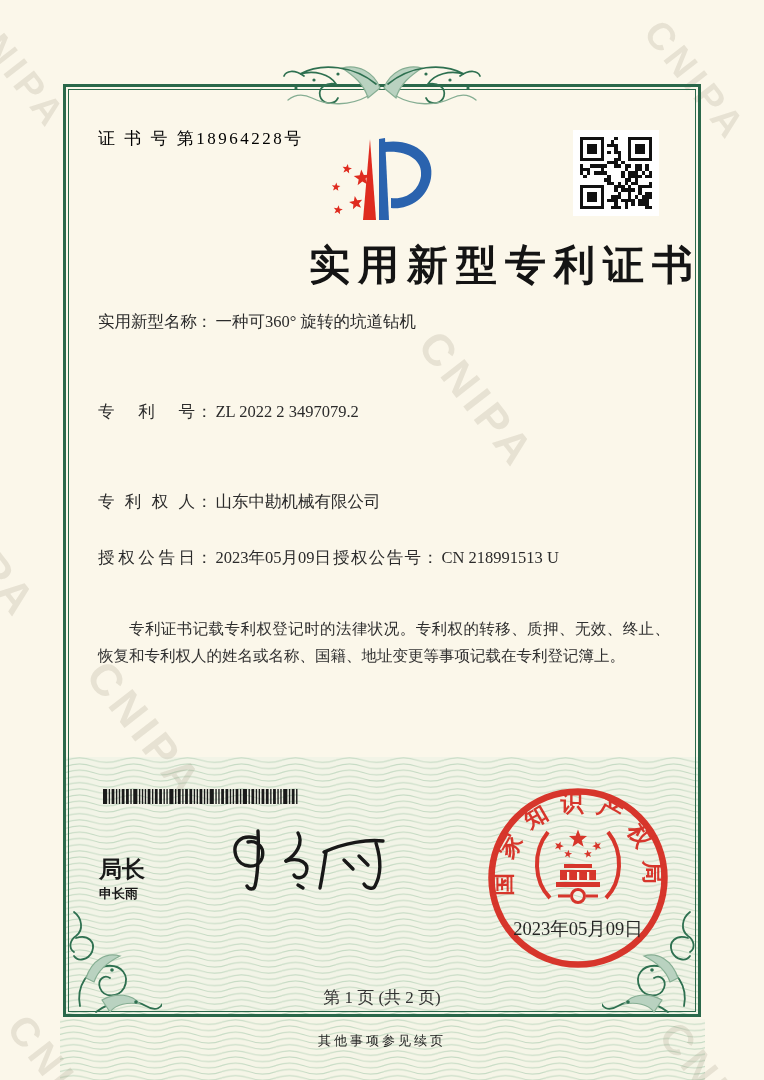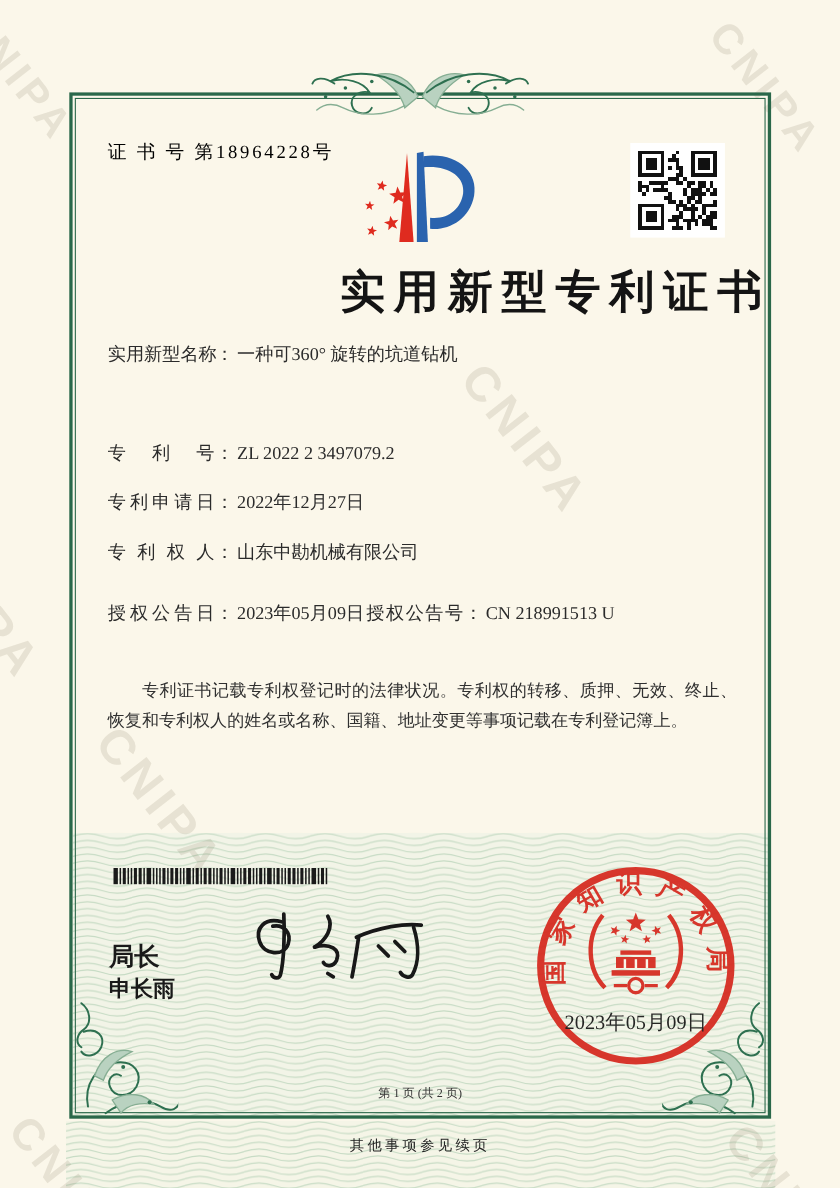--- a/index.html
+++ b/index.html
@@ -31,25 +31,25 @@
   .pair2 .flabel{width:88px;}
   
   .body-text{position:absolute;z-index:4;left:98px;top:616px;width:572px;font-size:15.5px;
              line-height:1.72;text-align:justify;color:#303030;}
   .body-text p{margin:0;text-indent:2em;}
   
   .barcode{position:absolute;z-index:4;left:103px;top:789px;}
   .signoff-title{position:absolute;z-index:4;left:99px;top:854px;font-family:"Liberation Sans",sans-serif;
                  font-weight:bold;font-size:23px;color:#191919;}
   .signoff-name{position:absolute;z-index:4;left:99px;top:885px;font-family:"Liberation Sans",sans-serif;
-                font-weight:bold;font-size:20px;color:#191919;}
+                font-weight:bold;font-size:13px;color:#191919;}
   .signature{position:absolute;z-index:5;left:226px;top:828px;}
   .seal{position:absolute;z-index:6;left:480px;top:780px;}
   .page-info{position:absolute;z-index:4;left:63px;width:638px;top:986px;text-align:center;
-             font-size:11px;color:#333;}
+             font-size:17px;color:#333;}
   .continuation{position:absolute;z-index:4;left:0;width:764px;top:1032px;text-align:center;
                 font-size:13px;letter-spacing:3px;color:#222;}
 </style>
 </head>
 <body>
 
 <div class="page">
 
   <svg width="0" height="0" style="position:absolute">
     <defs>
@@ -261,23 +261,20 @@
   </div>
 
   <div class="title">实用新型专利证书</div>
 
   <div class="frow" style="top:311px;">
     <span class="flabel">实用新型名称</span><span class="fcolon">：</span><span class="fvalue">一种可360° 旋转的坑道钻机</span>
   </div>
   <div class="frow" style="top:401px;">
     <span class="flabel">专利号</span><span class="fcolon">：</span><span class="fvalue">ZL 2022 2 3497079.2</span>
   </div>
-  <div class="frow" style="top:446px;">
-    <span class="flabel">专利申请日</span><span class="fcolon">：</span><span class="fvalue">2022年12月27日</span>
-  </div>
   <div class="frow" style="top:491px;">
     <span class="flabel">专利权人</span><span class="fcolon">：</span><span class="fvalue">山东中勘机械有限公司</span>
   </div>
   <div class="frow" style="top:547px;">
     <span class="flabel">授权公告日</span><span class="fcolon">：</span><span class="fvalue">2023年05月09日</span>
     <span class="pair2">
       <span class="flabel">授权公告号</span><span class="fcolon">：</span><span class="fvalue">CN 218991513 U</span>
     </span>
   </div>
 

